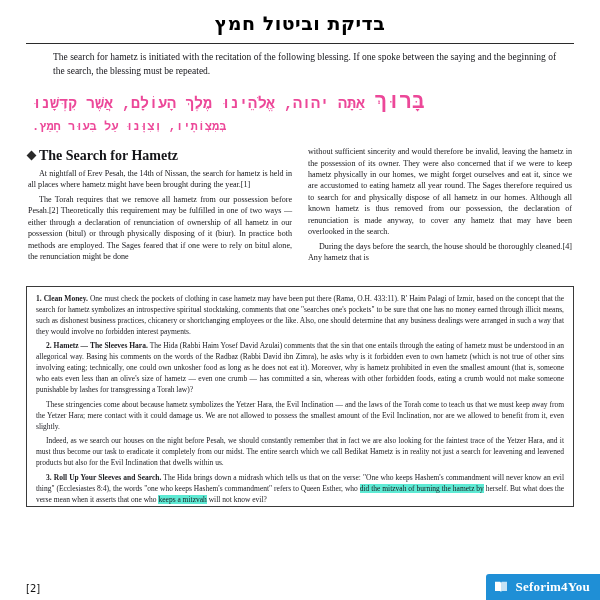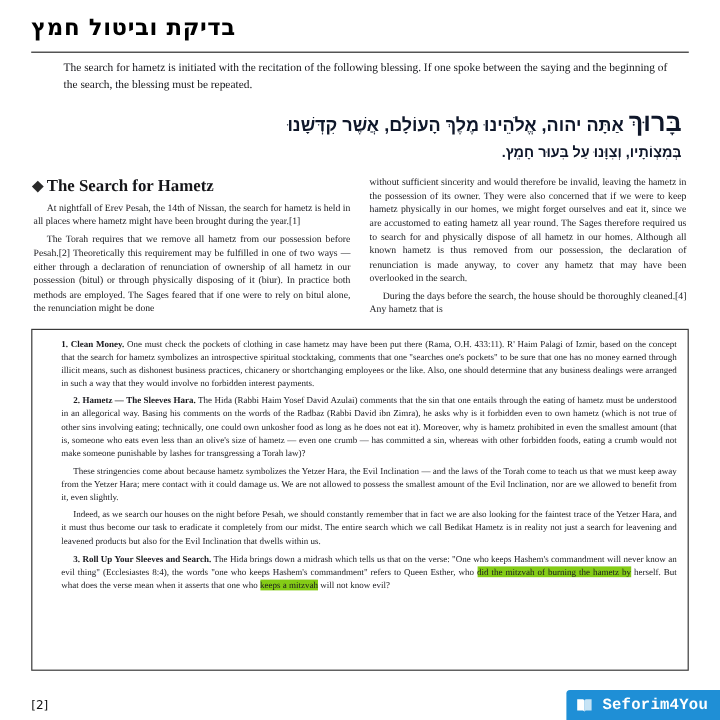--- a/index.html
+++ b/index.html
@@ -16,21 +16,21 @@
   }
   .page {
     position: relative;
     width: 600px;
     height: 600px;
     box-sizing: border-box;
     padding: 8px 26px 6px 26px;
   }
   
   .title-bar {
-    text-align: left;
+    text-align: center;
     padding-top: 4px;
     padding-bottom: 4px;
   }
   .title-heb {
     font-family: "DejaVu Sans", sans-serif;
     font-size: 19px;
     font-weight: bold;
     letter-spacing: 0.5px;
     color: #000;
     direction: rtl;
@@ -44,23 +44,23 @@
   .intro {
     font-size: 9.5px;
     line-height: 1.45;
     text-align: left;
     margin: 0 10px 8px 27px;
     color: #15151a;
   }
   
   .blessing {
     direction: rtl;
-    text-align: right;
-    font-family: Liberation Sans, sans-serif;
-    color: #0f172a;
+    text-align: left;
+    font-family: Liberation Mono, monospace;
+    color: #ec4899;
     margin: 2px 6px 10px 6px;
     line-height: 1.5;
   }
   .blessing .line1 { font-size: 15px; font-weight: bold; }
   .blessing .big {
     font-size: 21px;
     font-weight: bold;
   }
   .blessing .line2 { font-size: 12px; font-weight: bold; }
   
@@ -91,38 +91,38 @@
     background: #2a2a2a;
     transform: rotate(45deg);
   }
   .col p {
     margin: 0 0 3px 0;
     text-indent: 11px;
   }
   .col p.noind { text-indent: 0; }
   
   .commentary {
-    margin-top: 7px;
+    margin-top: 19px;
     border: 1px solid #3a3a3a;
-    padding: 7px 9px 7px 24px;
+    padding: 7px 9px 7px 9px;
     font-size: 7.5px;
     line-height: 1.45;
     text-align: justify;
     color: #1a1a1f;
-    height: 285px;
+    height: 221px;
     overflow: hidden;
     box-sizing: border-box;
   }
   .commentary p {
     margin: 0 0 4px 0;
     text-indent: 10px;
   }
   .commentary p.first { text-indent: 0; }
   .commentary b { font-weight: bold; }
-  .hl { background: #84cc16; }
+  .hl { background: #5eead4; }
   
   .footer {
     position: absolute;
     left: 26px;
     right: 26px;
     bottom: 6px;
     display: flex;
     align-items: flex-end;
     justify-content: space-between;
     font-size: 9px;
@@ -138,21 +138,21 @@
     font-weight: bold;
     direction: rtl;
   }
   
   .badge {
     position: absolute;
     right: 0px;
     bottom: 0px;
     background: #1f8fd6;
     color: #ffffff;
-    font-family: Liberation Mono, monospace;
+    font-family: Liberation Serif, serif;
     font-size: 13px;
     font-weight: bold;
     padding: 5px 10px 5px 30px;
     border-radius: 3px 0 0 0;
     display: flex;
     align-items: flex-end;
     gap: 4px;
     letter-spacing: 0.2px;
   }
   .badge .mark {

